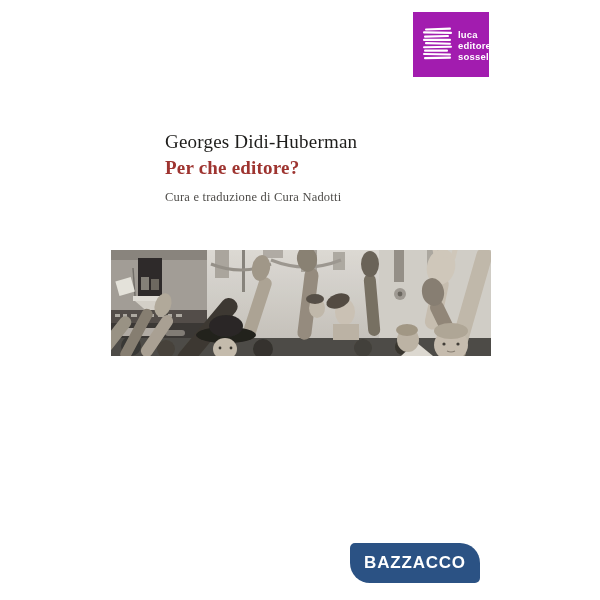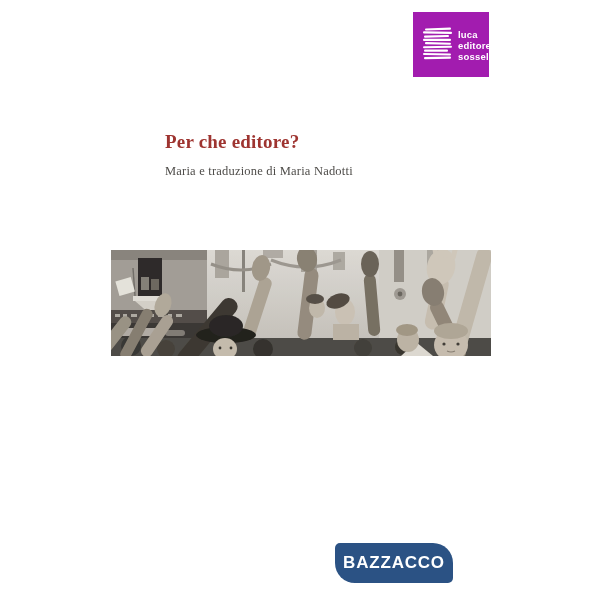--- a/index.html
+++ b/index.html
@@ -45,22 +45,22 @@
   
   .photo {
     position: absolute; left: 111px; top: 250px;
     width: 380px; height: 106px;
     overflow: hidden; background: #d5d2cb;
   }
   .photo svg { display: block; }
 
   
   .badge {
-    position: absolute; left: 335px; top: 543px;
-    width: 118px; height: 40px;
+    position: absolute; left: 350px; top: 543px;
+    width: 130px; height: 40px;
     background: #2b5284;
     border-radius: 5px 20px 5px 20px;
     display: flex; align-items: center; justify-content: center;
   }
   .badge .badge-label {
     color: #ffffff;
     font-family: "Liberation Sans", sans-serif;
     font-weight: bold; font-size: 17px; letter-spacing: 0.8px;
   }
 </style>
@@ -84,22 +84,23 @@
       </g>
     </svg>
     <div class="wordmark">
       <div>luca</div>
       <div>editore</div>
       <div>sossella</div>
     </div>
   </div>
 
   <div class="title-block">
+    <div class="author" style="color: rgb(30, 29, 27);">Georges Didi-Huberman</div>
     <div class="book-title" style="color: rgb(158, 52, 48);">Per che editore?</div>
-    <div class="subtitle" style="color: rgb(78, 76, 73);">Maria e traduzione di Maria Nadotti</div>
+    <div class="subtitle" style="color: rgb(78, 76, 73);">Cura e traduzione di Cura Nadotti</div>
   </div>
 
   <div class="photo" role="img" aria-label="Black-and-white historical photograph of a crowd of children and adults raising their arms in salute before a building facade; a child in a dark wide-brimmed hat stands at the center">
     <svg width="380" height="106" viewBox="0 0 380 106">
       <defs>
         <linearGradient id="bg" x1="0" y1="0" x2="0" y2="1">
           <stop offset="0" stop-color="#e6e3dd"></stop>
           <stop offset="1" stop-color="#c9c5be"></stop>
         </linearGradient>
         <filter id="soft">

